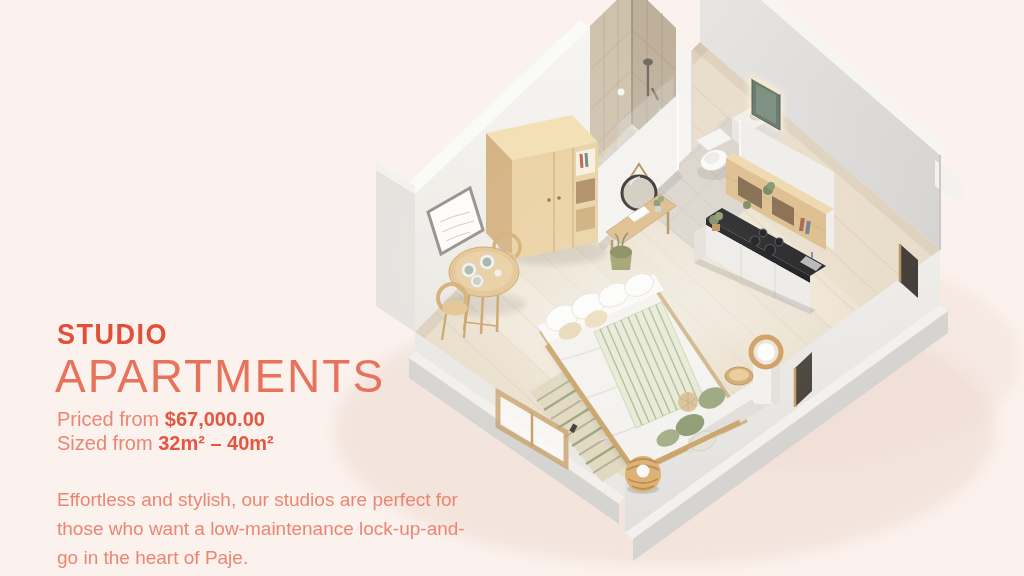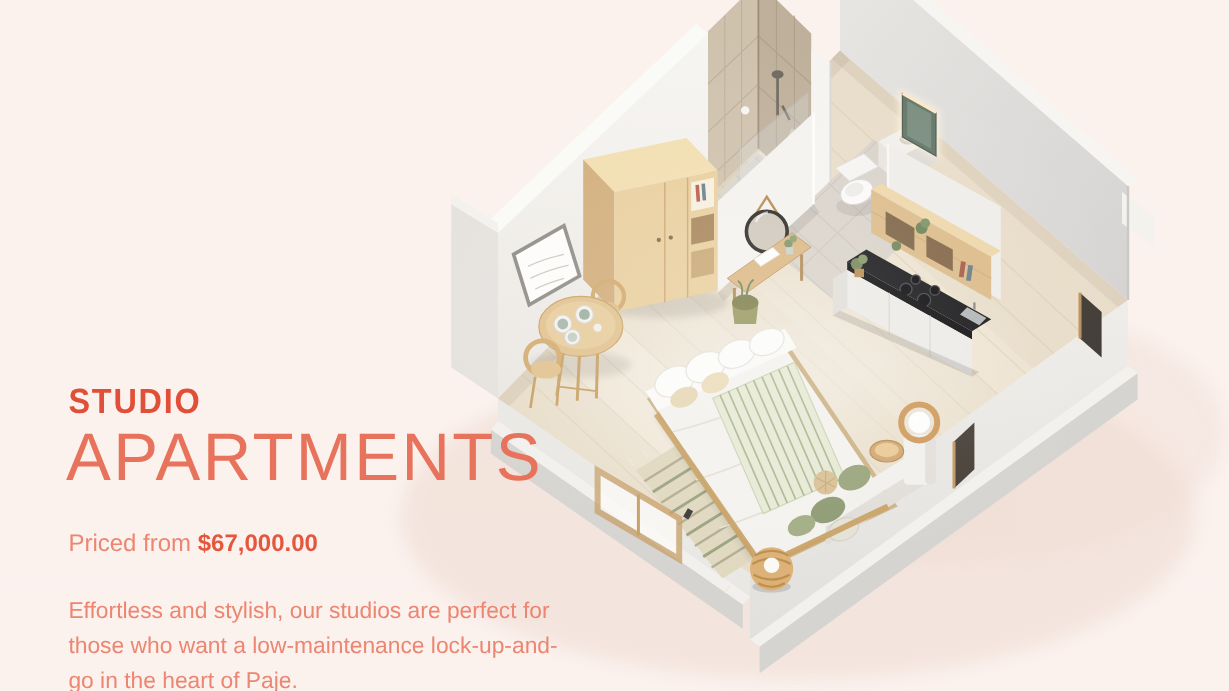--- a/index.html
+++ b/index.html
@@ -14,24 +14,24 @@
   }
   .slide{position:relative;width:1024px;height:492px;background:var(--bg)}
   .floorplan-wrap{position:absolute;inset:0}
   .floorplan-wrap svg{display:block}
   .info{position:absolute;left:57px;top:320px;width:440px}
   .title{
     margin:0;color:var(--title);font-size:27px;font-weight:900;
     letter-spacing:1.5px;line-height:1;transform:scaleY(1.08);transform-origin:left top;
   }
   .subtitle{
-    margin:6px 0 0 -2px;color:var(--subtitle);font-size:56px;font-weight:400;
+    margin:6px 0 0 -2px;color:var(--subtitle);font-size:46px;font-weight:400;
     letter-spacing:2px;line-height:1;
   }
-  .facts{margin-top:32px}
+  .facts{margin-top:8px}
   .fact{margin:0;color:var(--body_text);font-size:20px;line-height:24px;font-weight:400}
   .fact strong{color:var(--emphasis);font-weight:700}
   .desc{
     margin:30px 0 0 0;color:var(--body_text);font-size:19px;line-height:29px;
     width:420px;font-weight:400;
   }
 </style>
 </head>
 <body>
 
@@ -406,17 +406,21 @@
   </figure>
 
   <section class="info">
     <h1 class="title">STUDIO</h1>
     <h2 class="subtitle">APARTMENTS</h2>
     <div class="facts">
       <p class="fact">
         <span>Priced from</span>
         <strong>$67,000.00</strong>
       </p>
+      <p class="fact">
+        <span>Sized from</span>
+        <strong>32m² – 40m²</strong>
+      </p>
     </div>
     <p class="desc">Effortless and stylish, our studios are perfect for those who want a low-maintenance lock-up-and-go in the heart of Paje.</p>
   </section>
 
 </div>
 
 </body></html>

